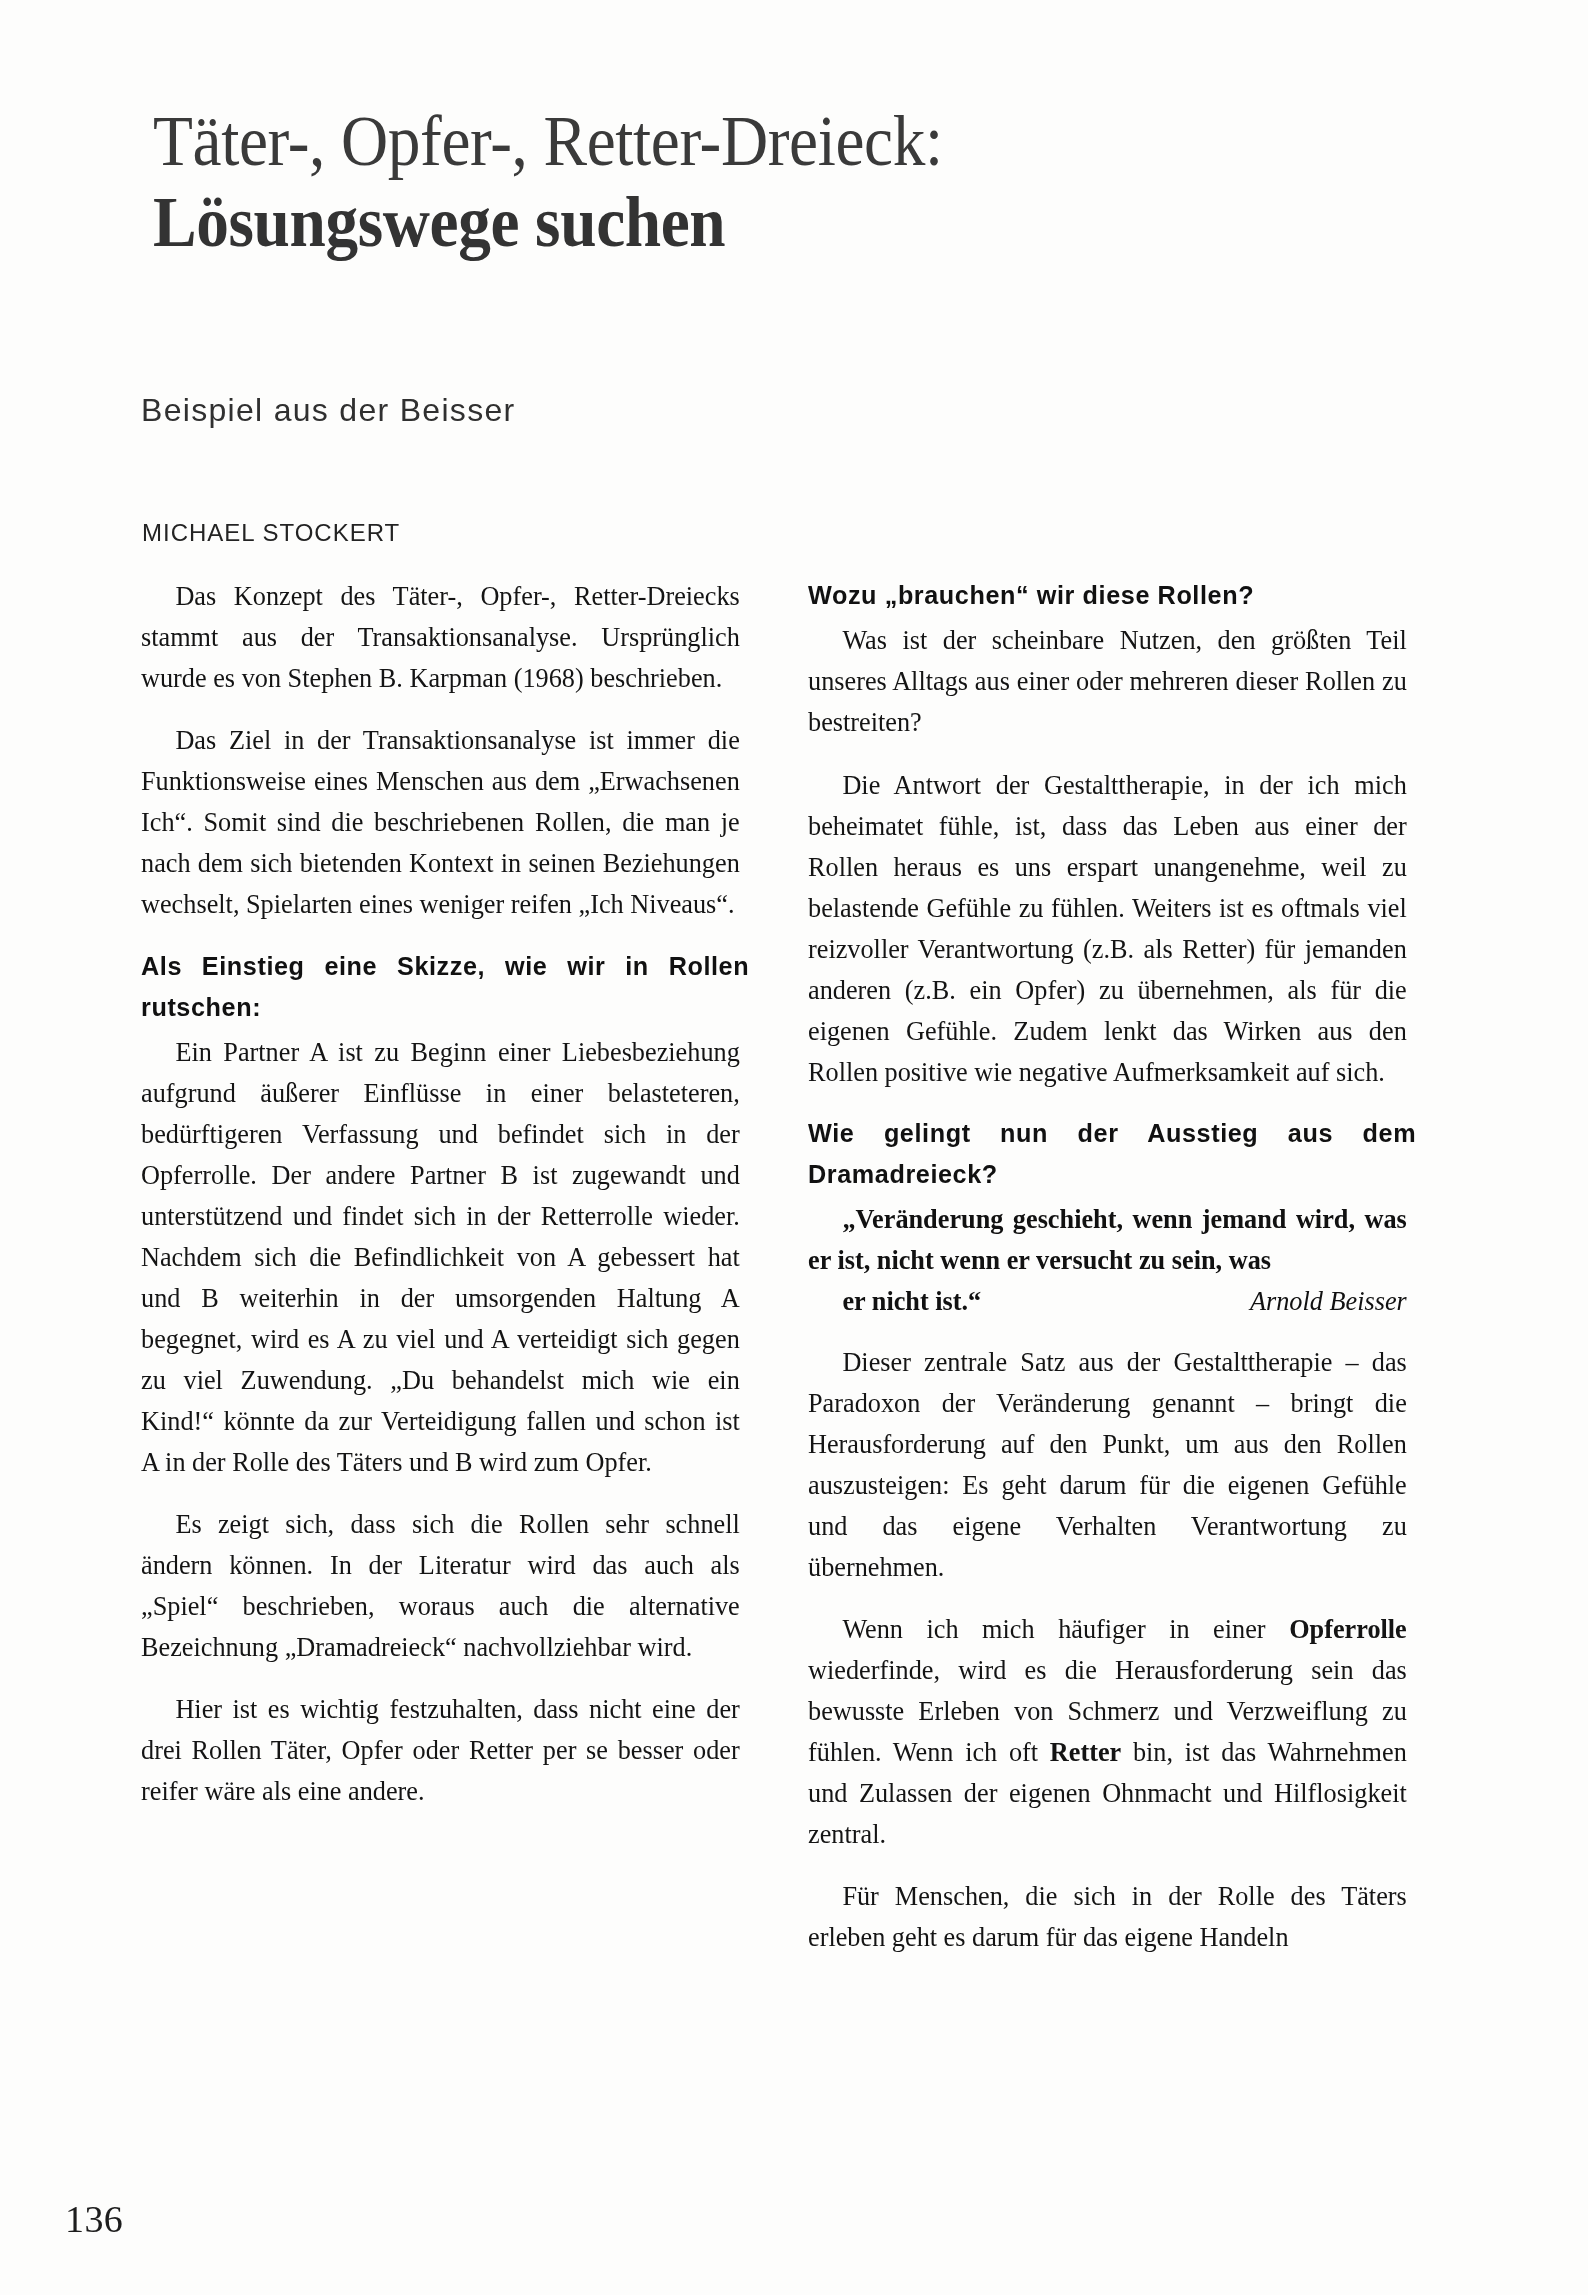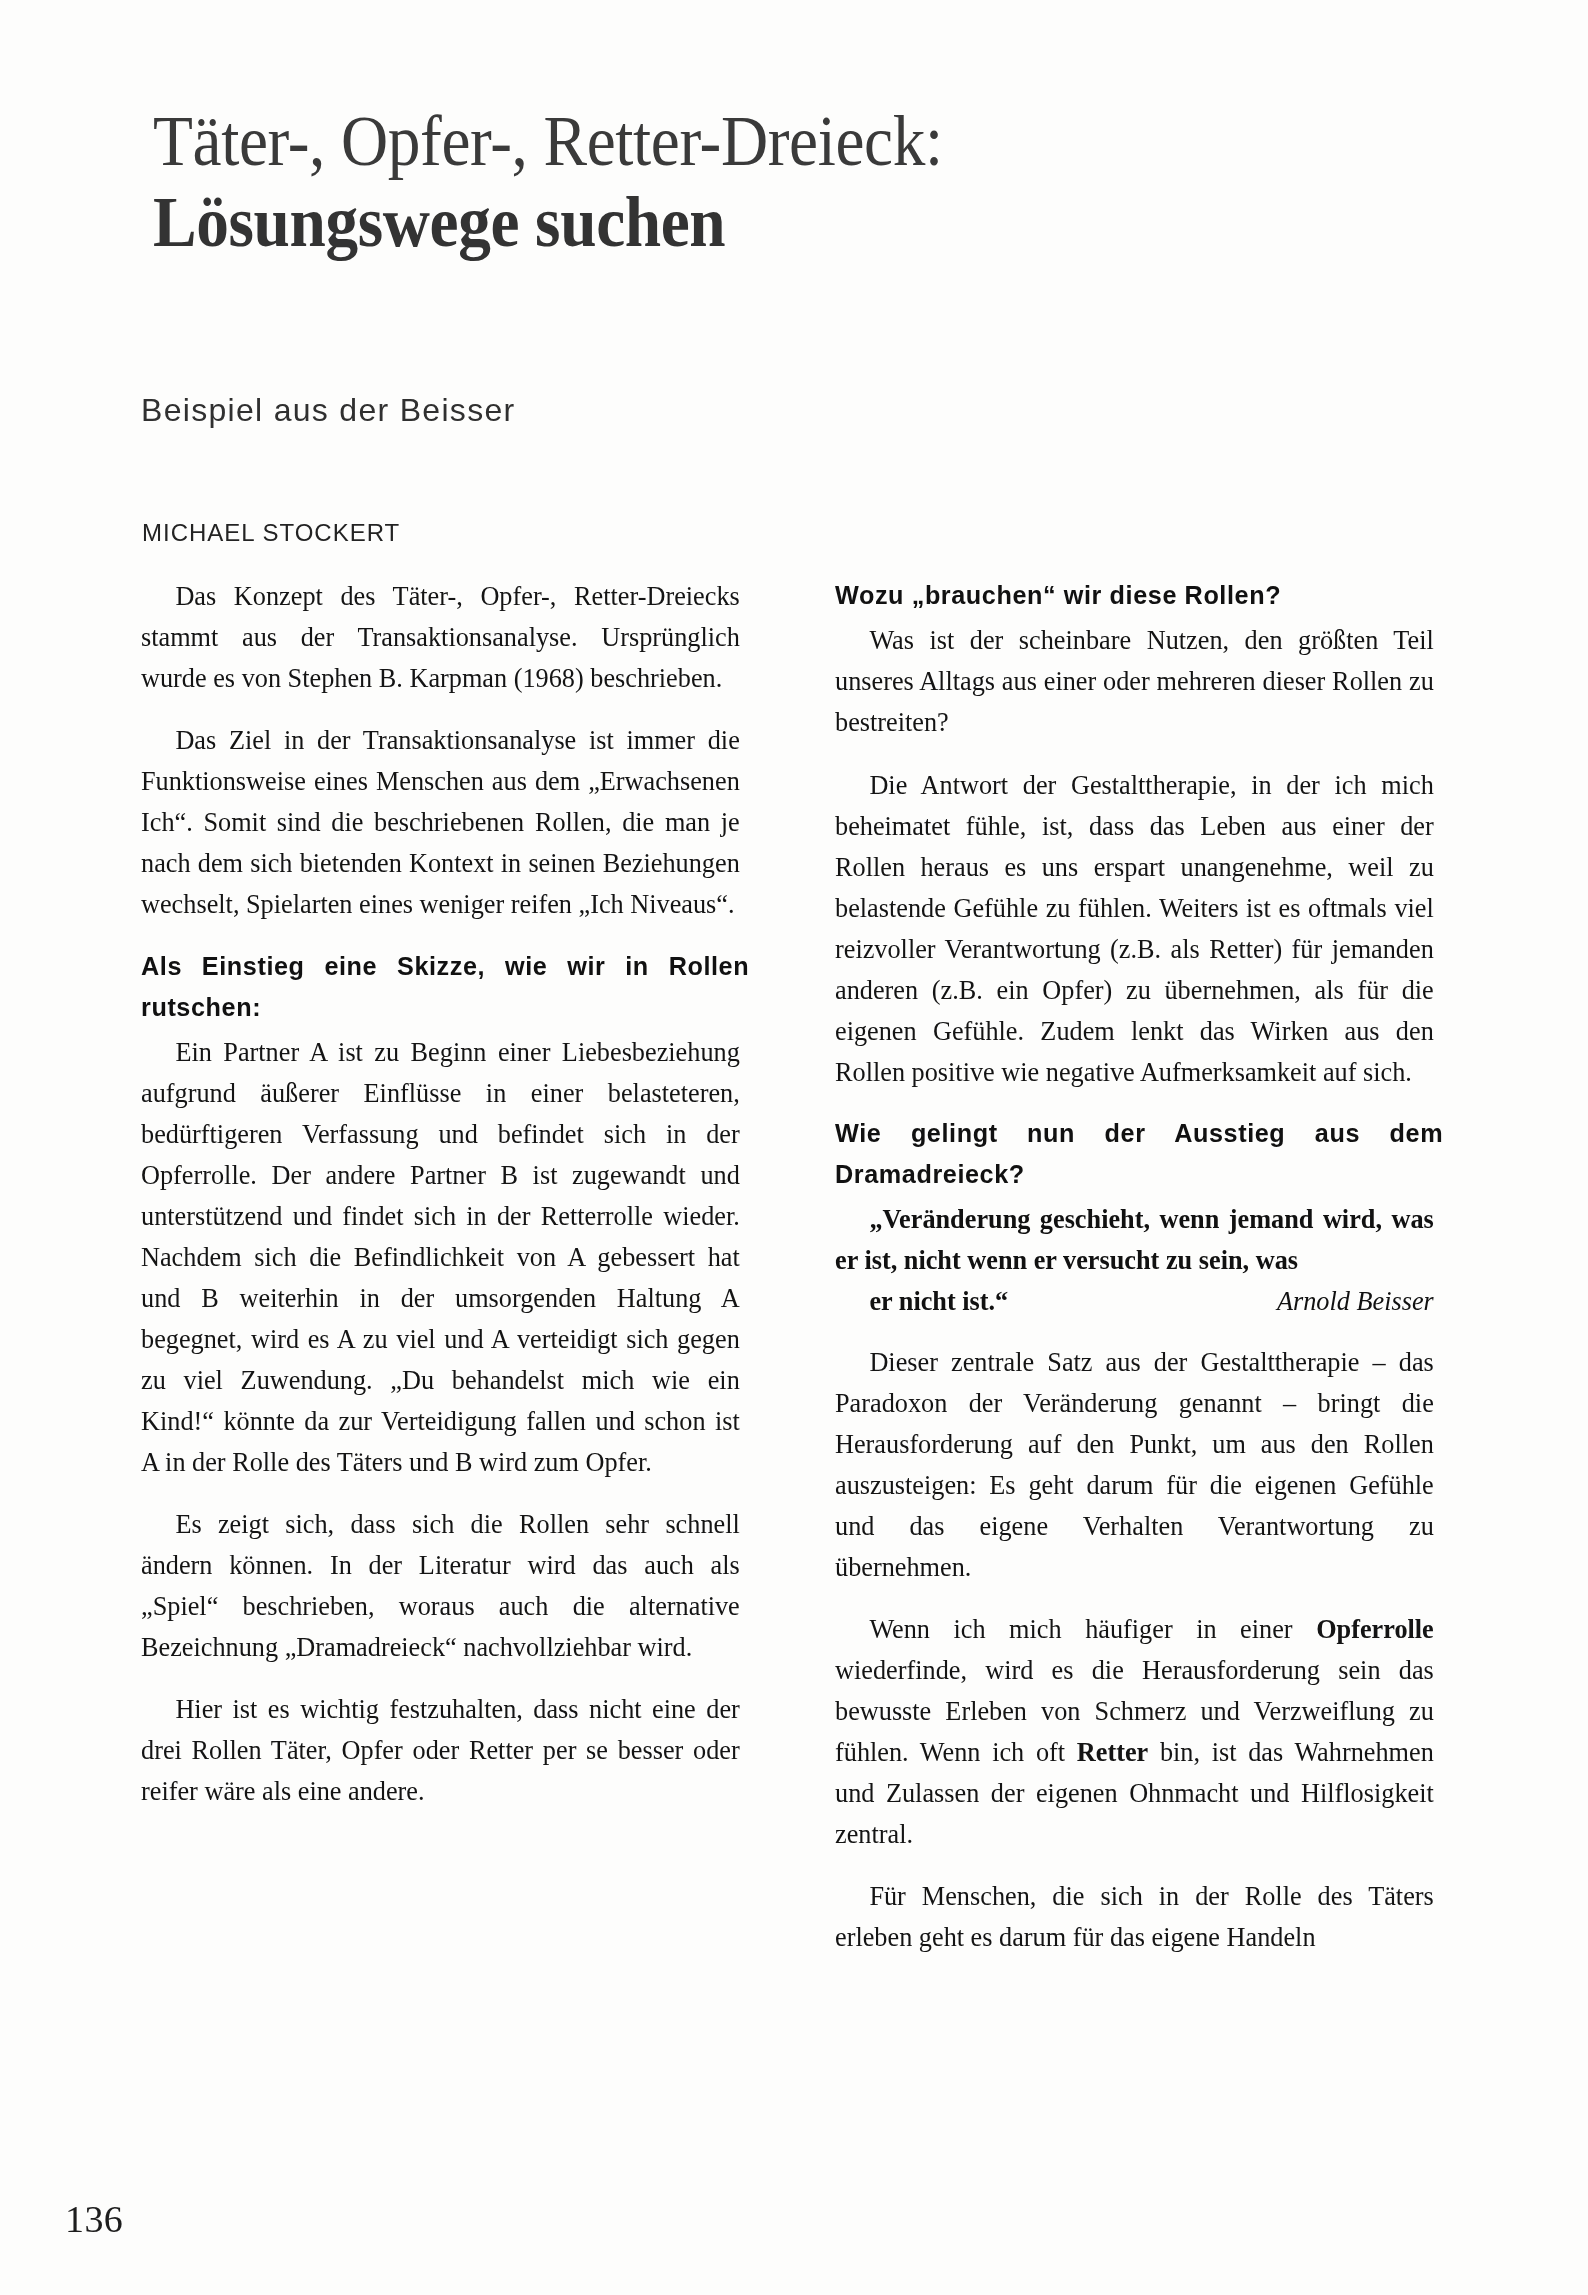--- a/index.html
+++ b/index.html
@@ -74,21 +74,21 @@
     margin-top: 10px;
   }
   
   .columns {
     position: absolute;
     left: 141px;
     top: 575px;
     width: 1322px;
     height: 1634px;
     display: flex;
-    gap: 67px;
+    gap: 40px;
   }
   .col {
     width: 627px;
     display: block;
   }
   p.body {
     margin: 0 0 21.3px 0;
     font-family: "Liberation Serif", "DejaVu Serif", serif;
     font-size: 27.5px;
     line-height: 41px;

